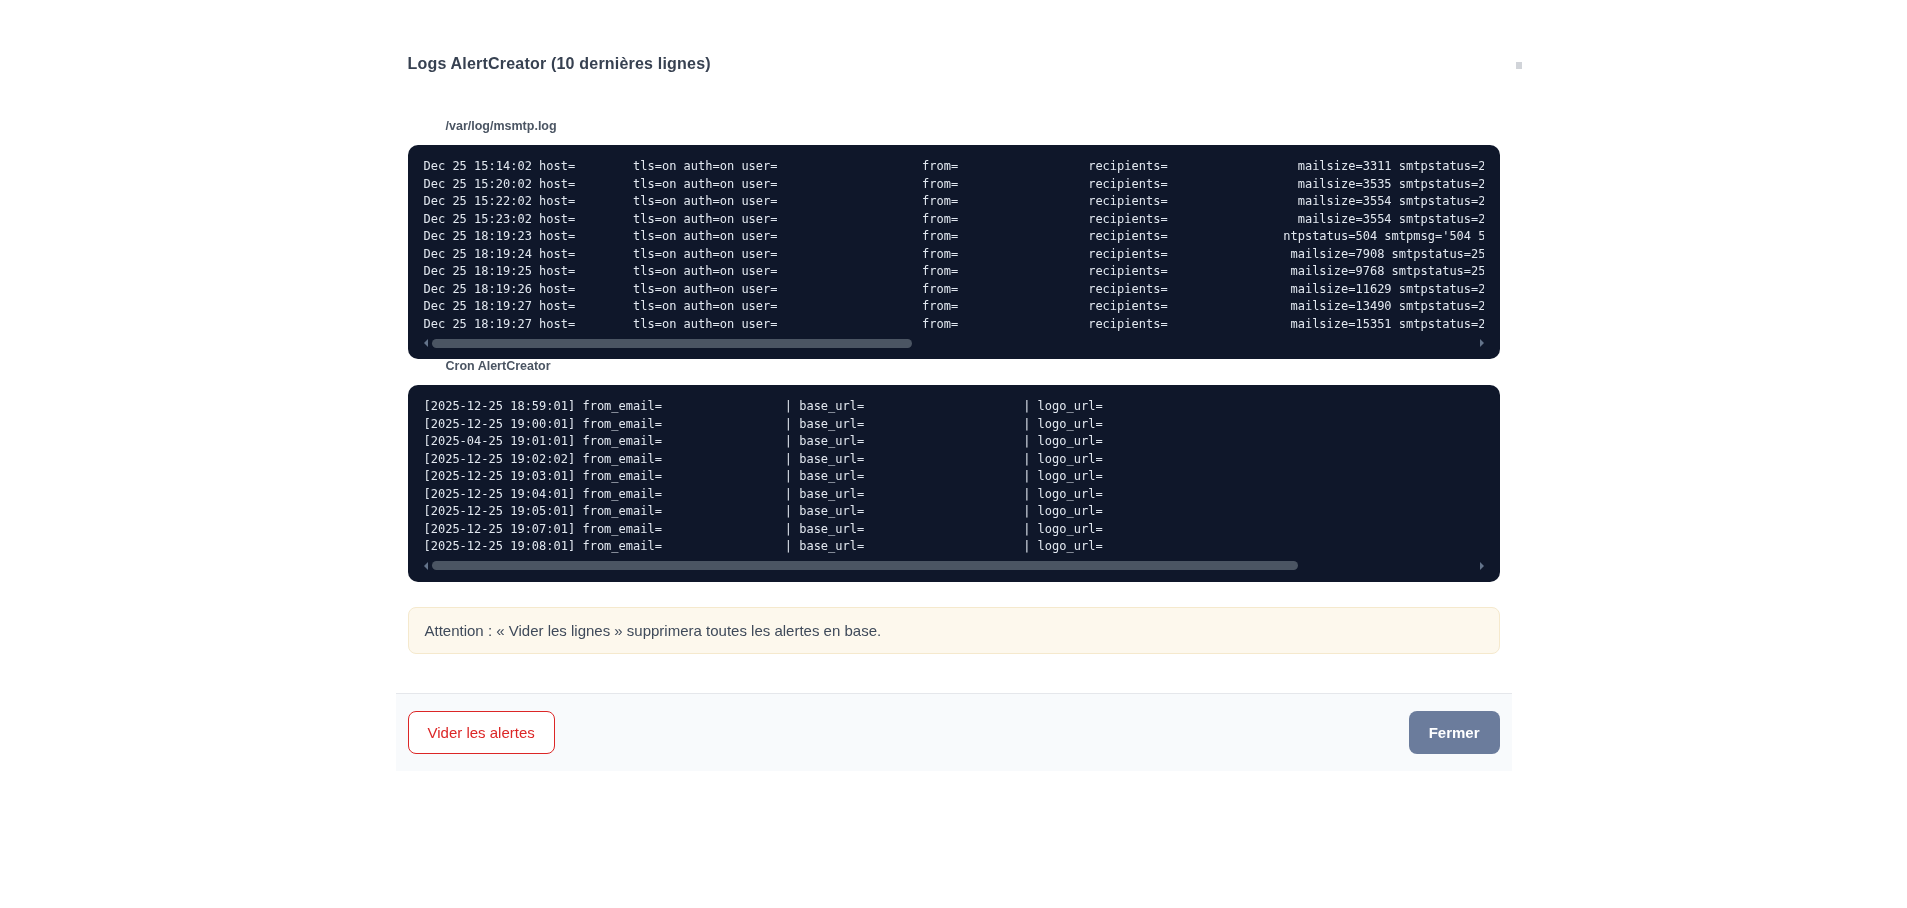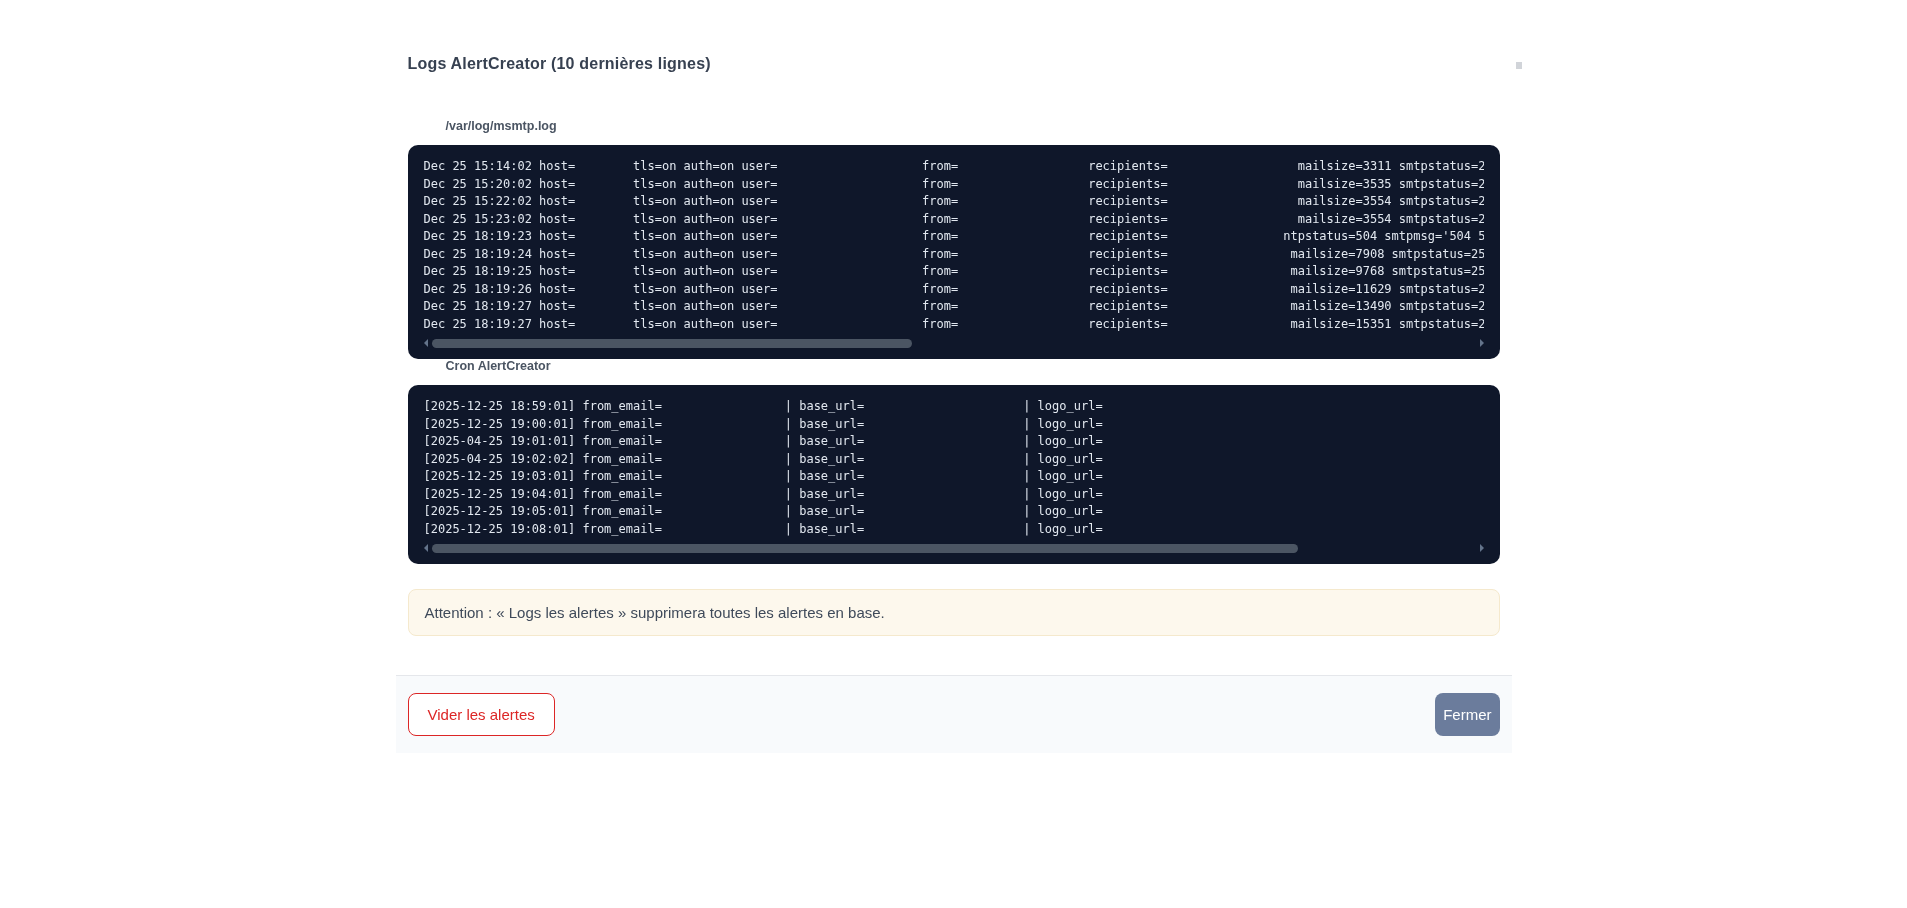--- a/index.html
+++ b/index.html
@@ -62,22 +62,22 @@
     display:flex; justify-content:space-between; align-items:center;gap:25px;
   }
   .btn { height:43px; border-radius:8px; font-size:15px; cursor:pointer; font-family:inherit; }
   .btn-danger {
     background:#ffffff; color:#dc2626;
     border:1px solid #dc2626;
     padding:0 19px;
   }
   .btn-primary {
     background:#6b7c9c; color:#ffffff;
-    border:none; font-weight:400;
-    padding:0 8px;
+    border:none; font-weight:700;
+    padding:0 20px;
   }
 </style>
 </head>
 <body>
 
 <div class="close-mark"></div>
 
 <div class="modal">
 
   <h2 class="page-title">Logs AlertCreator (10 dernières lignes)</h2>
@@ -101,36 +101,37 @@
       </div>
       <div class="arrow arrow-right"></div>
     </div>
   </div>
 
   <div class="section-label label-next">Cron AlertCreator</div>
   <div class="terminal">
     <div class="tline">[2025-12-25 18:59:01] from_email=                 | base_url=                      | logo_url=</div>
     <div class="tline">[2025-12-25 19:00:01] from_email=                 | base_url=                      | logo_url=</div>
     <div class="tline">[2025-04-25 19:01:01] from_email=                 | base_url=                      | logo_url=</div>
-    <div class="tline">[2025-04-25 19:02:02] from_email=                 | base_url=                      | logo_url=</div>
+    <div class="tline">[2025-12-25 19:02:02] from_email=                 | base_url=                      | logo_url=</div>
     <div class="tline">[2025-12-25 19:03:01] from_email=                 | base_url=                      | logo_url=</div>
     <div class="tline">[2025-12-25 19:04:01] from_email=                 | base_url=                      | logo_url=</div>
     <div class="tline">[2025-12-25 19:05:01] from_email=                 | base_url=                      | logo_url=</div>
+    <div class="tline">[2025-12-25 19:07:01] from_email=                 | base_url=                      | logo_url=</div>
     <div class="tline">[2025-12-25 19:08:01] from_email=                 | base_url=                      | logo_url=</div>
     <div class="hscroll">
       <div class="arrow arrow-left"></div>
       <div class="track">
         <div class="thumb" style="width:83%"></div>
       </div>
       <div class="arrow arrow-right"></div>
     </div>
   </div>
 
   <div class="warning">
-    <span>Attention : « Logs les alertes » supprimera toutes les alertes en base.</span>
+    <span>Attention : « Vider les lignes » supprimera toutes les alertes en base.</span>
   </div>
 
   <div class="footer">
     <button class="btn btn-danger">Vider les alertes</button>
     <button class="btn btn-primary">Fermer</button>
   </div>
 
 </div>
 
 </body></html>

